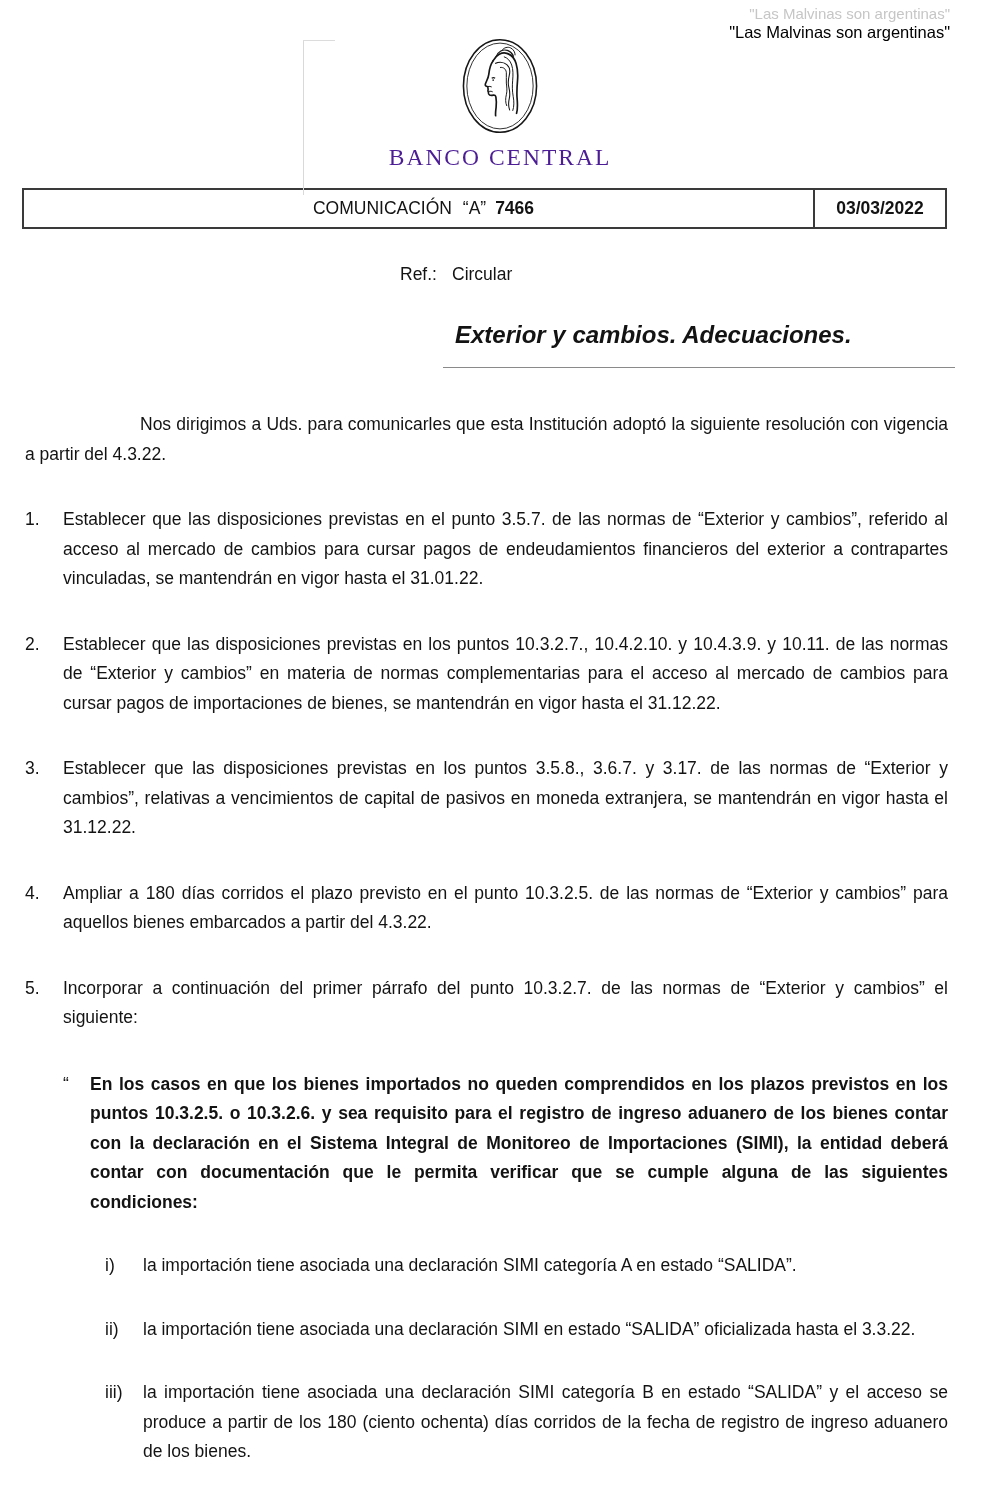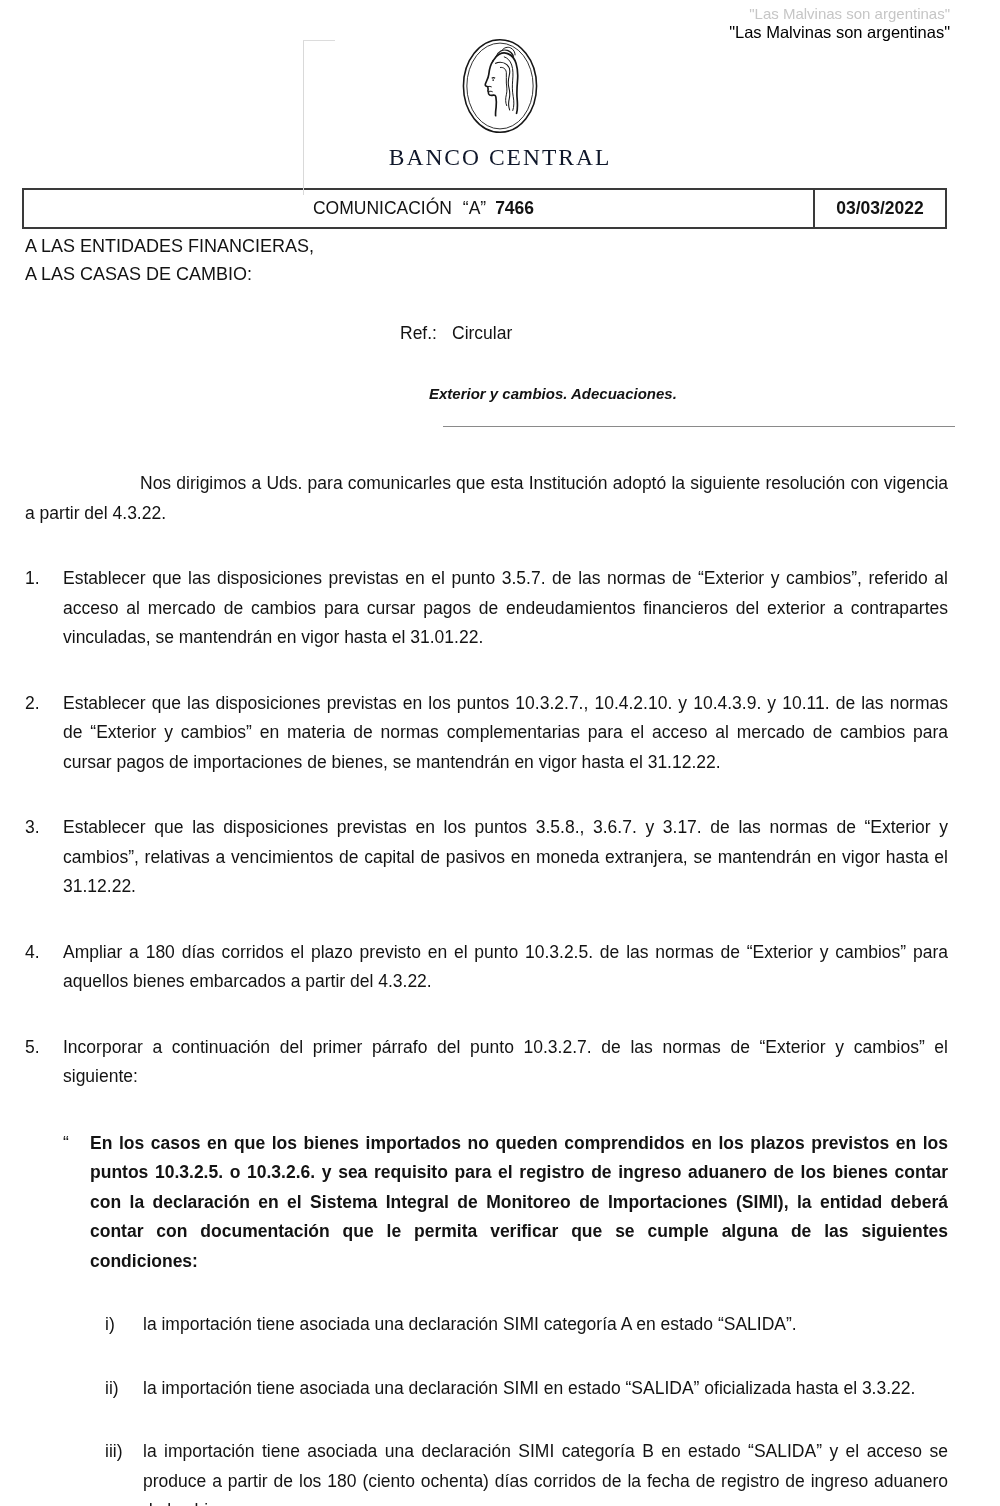--- a/index.html
+++ b/index.html
@@ -15,37 +15,37 @@
   .motto{position:absolute;top:4px;right:50px;text-align:right;line-height:19px;}
   .motto-ghost{color:#c6c6c6;font-size:15px;}
   .motto-solid{color:#000;font-size:16.5px;}
 
   
   .artifact-v{position:absolute;left:303px;top:40px;width:1px;height:155px;background:#d9d9d9;}
   .artifact-h{position:absolute;left:303px;top:40px;width:32px;height:1px;background:#dcdcdc;}
 
   .header{padding-top:37px;text-align:center;}
   .logo{display:block;margin:0 auto;width:78px;height:98px;}
-  .bank-line{font-family:"Liberation Serif","DejaVu Serif",serif;color:#0f172a;}
+  .bank-line{font-family:"Liberation Serif","DejaVu Serif",serif;color:#4c1d95;}
   .bank-line1{margin-top:9px;font-size:23.5px;letter-spacing:2px;line-height:27px;}
   .bank-line2{font-size:23.5px;letter-spacing:1.5px;line-height:28px;}
 
   
   .comm{display:flex;margin:17px 53px 0 22px;border:2px solid #3a3a3a;height:37px;padding-left:10px;}
   .comm-main{flex:1;display:flex;align-items:center;justify-content:center;}
   .comm-prefix{word-spacing:6px;}
   .comm-number{font-weight:bold;margin-left:9px;}
   .comm-date{width:130px;border-left:2px solid #3a3a3a;display:flex;align-items:center;justify-content:center;font-weight:bold;}
 
   .recipients{margin:4px 52px 0 25px;font-size:18px;line-height:27.5px;}
 
   .ref{margin:31px 52px 0 400px;line-height:29px;}
   .ref-row{display:flex;}
   .ref-label{width:52px;flex:none;}
-  .ref-subject{margin:31px 0 0 29px;font-weight:bold;font-style:italic;font-size:15px;}
+  .ref-subject{margin:31px 0 0 55px;font-weight:bold;font-style:italic;font-size:24px;}
   .ref-rule{margin:18px 0 0 43px;width:512px;border-top:1.5px solid #8a8a8a;}
 
   .intro{margin:42px 52px 14px 25px;text-indent:115px;text-align:justify;line-height:29.5px;}
 
   .items{margin:25px 52px 0 25px;}
   .item{display:flex;margin-top:36px;line-height:29.5px;}
   .item-num{width:38px;flex:none;}
   .item-text{flex:1;text-align:justify;}
 
   .quote{display:flex;margin:37px 52px 0 63px;line-height:29.5px;}
@@ -90,24 +90,20 @@
   </div>
 
   <div class="comm">
     <div class="comm-main">
       <span class="comm-prefix">COMUNICACIÓN “A”</span>
       <span class="comm-number">7466</span>
     </div>
     <div class="comm-date">03/03/2022</div>
   </div>
 
-  <div class="recipients">
-    <div>A LAS ENTIDADES FINANCIERAS,</div>
-    <div>A LAS CASAS DE CAMBIO:</div>
-  </div>
 
   <div class="ref">
     <div class="ref-row">
       <span class="ref-label">Ref.:</span>
       <span>Circular</span>
     </div>
     <div class="ref-subject">Exterior y cambios. Adecuaciones.</div>
     <div class="ref-rule"></div>
   </div>
 

